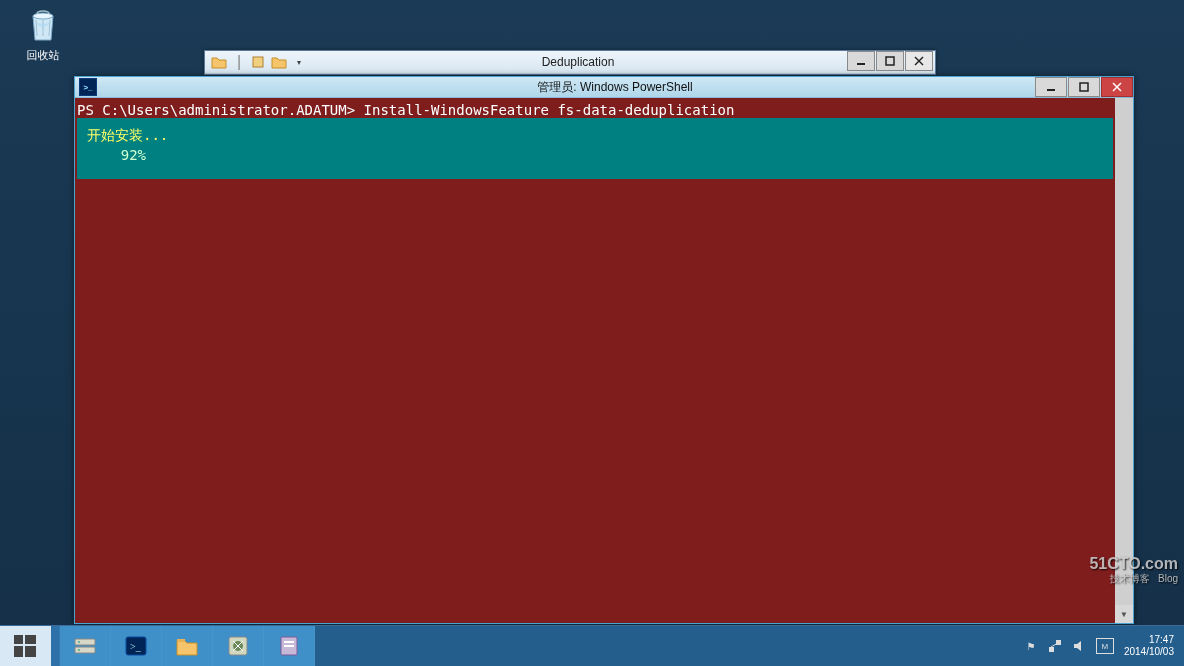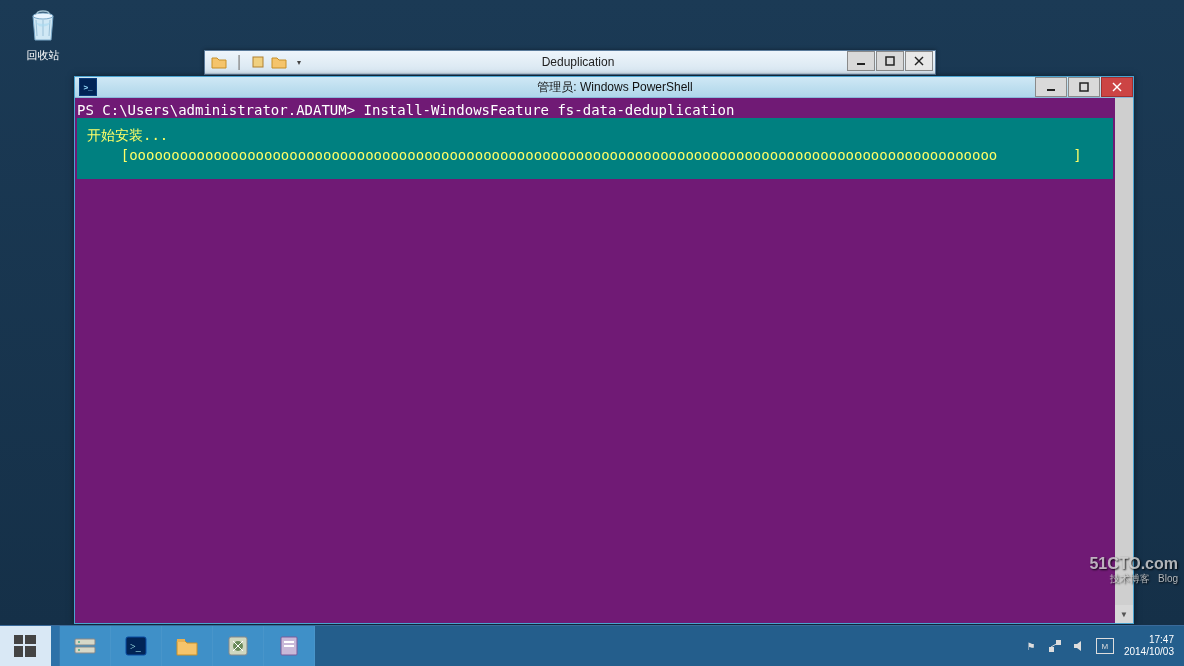--- a/index.html
+++ b/index.html
@@ -133,21 +133,21 @@
   .ps-controls {
     position: absolute;
     right: 0; top: 0;
     display: flex;
     height: 20px;
   }
   .ps-controls .win-btn { height: 18px; width: 30px; font-size:11px;}
   .ps-controls .win-btn.close { background: #c44; color:#fff; }
   .ps-body {
     flex: 1;
-    background: #701a75;
+    background: #7f1d1d;
     position: relative;
     font-family: "Consolas", "Lucida Console", monospace;
     font-size: 14px;
     color: #eee;
     padding: 4px 2px;
     box-sizing: border-box;
     border-right: 18px solid #e8e8e8;
   }
   .ps-scrollbar {
     position: absolute;
@@ -315,21 +315,21 @@
               <line x1="1" y1="1" x2="9" y2="9" stroke="#fff" stroke-width="1.5"></line>
               <line x1="9" y1="1" x2="1" y2="9" stroke="#fff" stroke-width="1.5"></line>
             </svg>
           </div>
       </div>
     </div>
     <div class="ps-body">
       <div class="ps-line"><span class="ps-prompt">PS C:\Users\administrator.ADATUM&gt; </span><span class="ps-cmd">Install-WindowsFeature fs-data-deduplication</span></div>
       <div class="progress-block">
         <div class="ps-line">开始安装...</div>
-        <div class="ps-line bar">    [ooooooooooooooooooooooooooooooooooooooooooooooooooooooooooooooooooooooooooooooooooooooooooooooooooooooo         ]</div>
+        <div class="ps-line pct">    92%</div>
       </div>
       <div class="ps-scrollbar">
         <div class="ps-scroll-btn top">▲</div>
         <div class="ps-scroll-thumb"></div>
         <div class="ps-scroll-btn bot">▼</div>
       </div>
     </div>
   </div>
 
   <div class="watermark">

